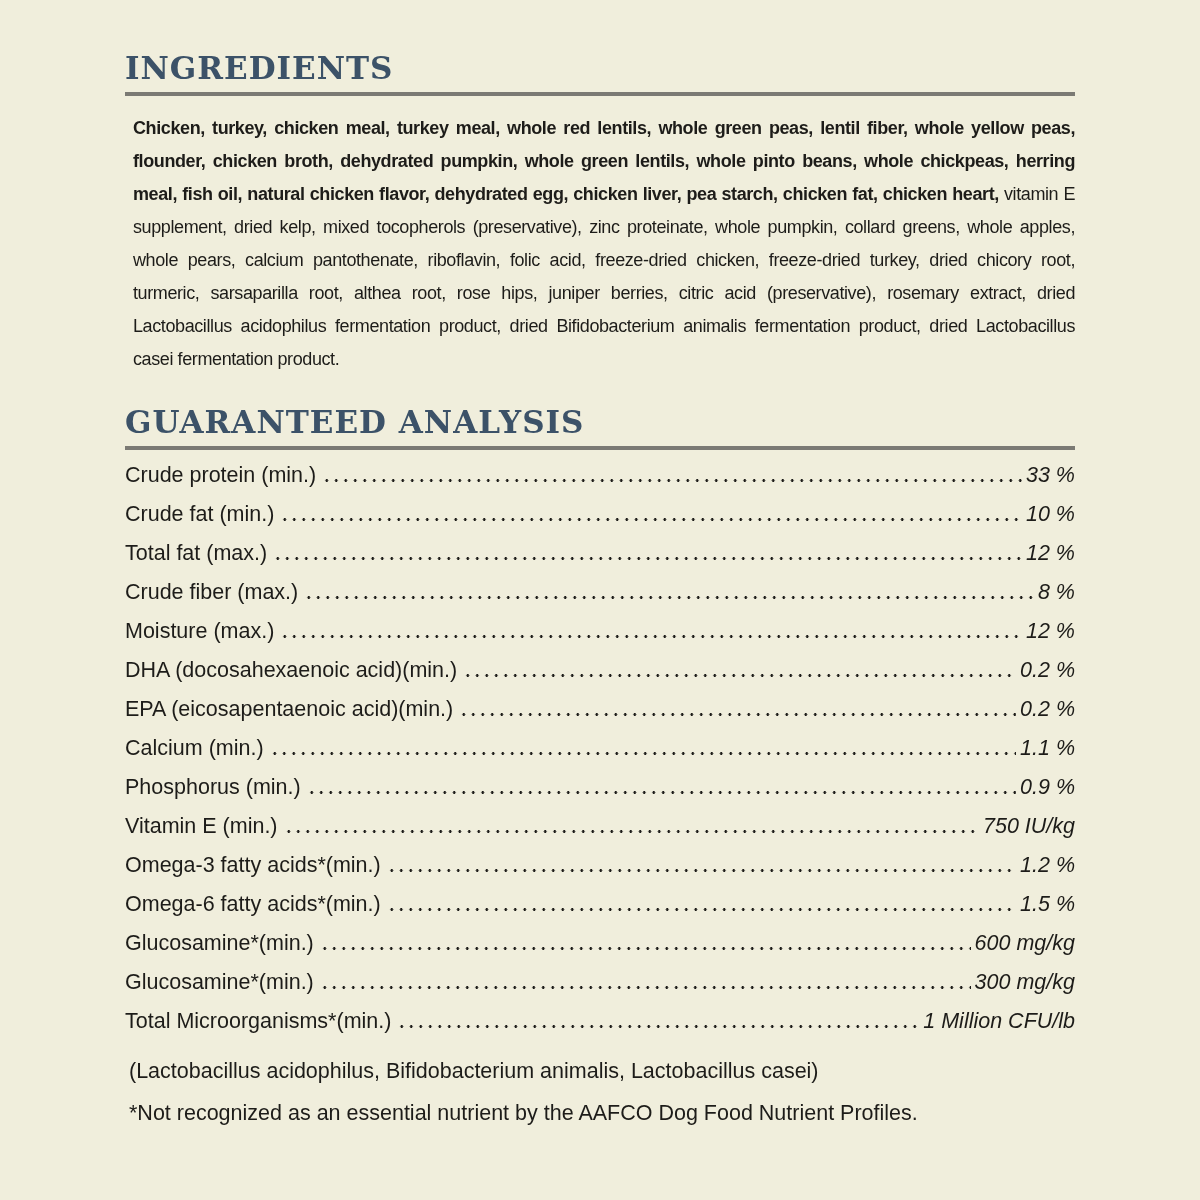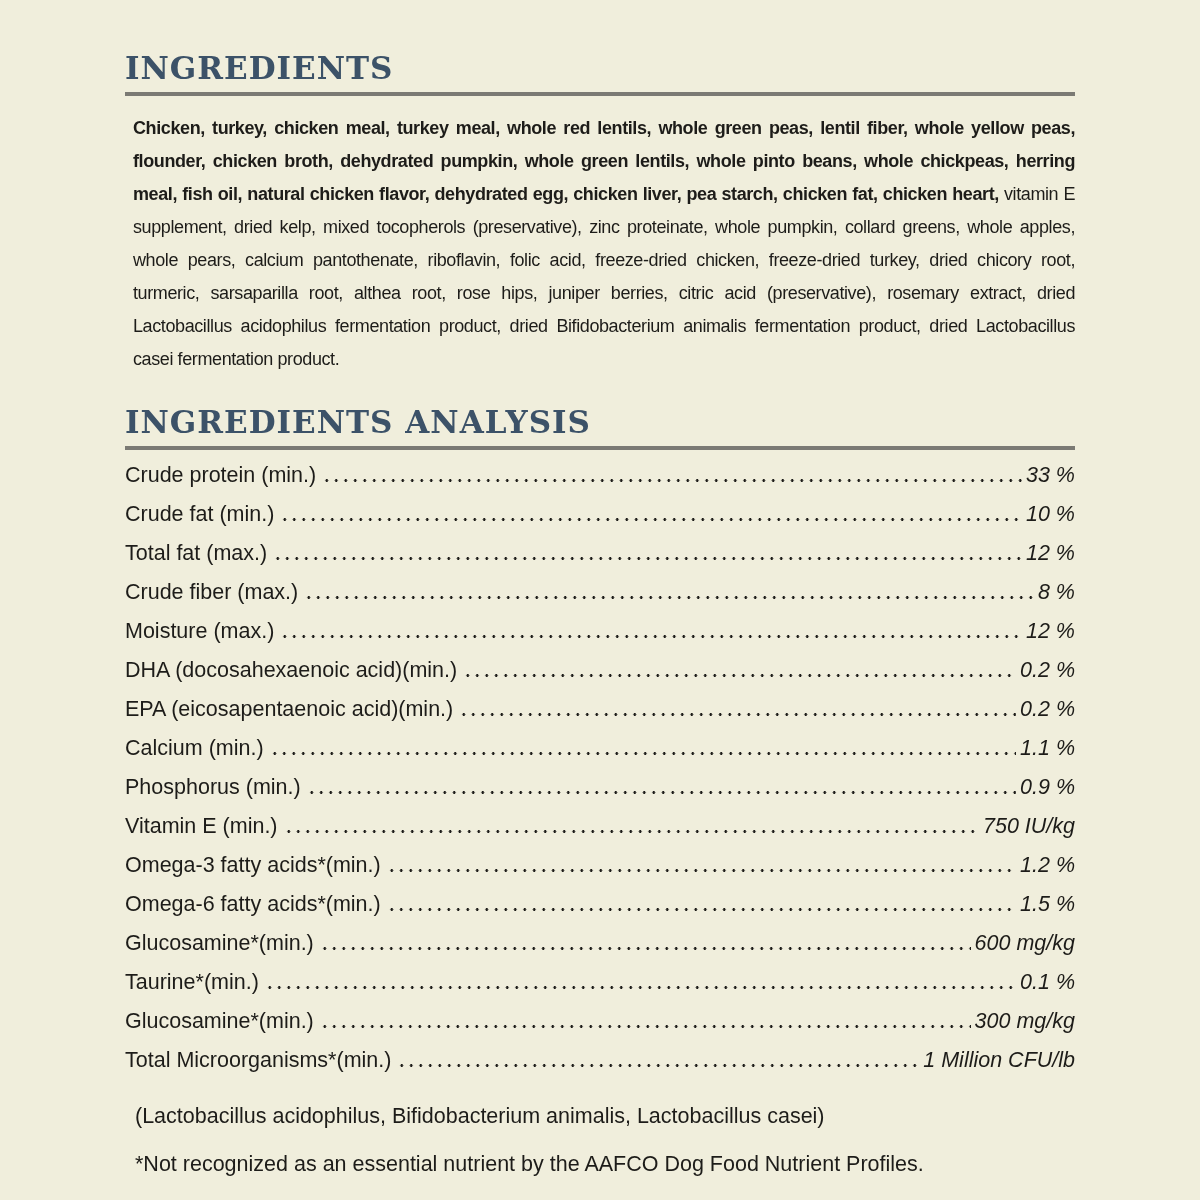--- a/index.html
+++ b/index.html
@@ -58,40 +58,40 @@
     margin: 0 4px 2px 6px;
     background-image: radial-gradient(circle, #1d1c19 1.35px, rgba(0,0,0,0) 1.5px);
     background-size: 9.5px 3.2px;
     background-repeat: repeat-x;
     background-position: left bottom;
   }
   .ga-value { white-space: nowrap; text-align: right; font-style: italic; }
   .ga-note, .ga-footnote {
     font-size: 21.5px;
     line-height: 38px;
-    margin: 10px;
+    margin: 4px;
   }
   .ga-footnote { margin-top: 1px; }
 </style>
 </head>
 <body>
 
 <div class="label-page">
 
   <section>
     <h2 class="section-title">INGREDIENTS</h2>
     <div class="section-rule"></div>
     <p class="ingredients-text">
       <strong>Chicken, turkey, chicken meal, turkey meal, whole red lentils, whole green peas, lentil fiber, whole yellow peas, flounder, chicken broth, dehydrated pumpkin, whole green lentils, whole pinto beans, whole chickpeas, herring meal, fish oil, natural chicken flavor, dehydrated egg, chicken liver, pea starch, chicken fat, chicken heart,</strong>
       <span>vitamin E supplement, dried kelp, mixed tocopherols (preservative), zinc proteinate, whole pumpkin, collard greens, whole apples, whole pears, calcium pantothenate, riboflavin, folic acid, freeze-dried chicken, freeze-dried turkey, dried chicory root, turmeric, sarsaparilla root, althea root, rose hips, juniper berries, citric acid (preservative), rosemary extract, dried Lactobacillus acidophilus fermentation product, dried Bifidobacterium animalis fermentation product, dried Lactobacillus casei fermentation product.</span>
     </p>
   </section>
 
   <section class="ga-section">
-    <h2 class="section-title">INGREDIENTS ANALYSIS</h2>
+    <h2 class="section-title">GUARANTEED ANALYSIS</h2>
     <div class="section-rule"></div>
 
     <div class="ga-table">
         <div class="ga-row">
           <span class="ga-label">Crude protein (min.)</span>
           <span class="ga-dots"></span>
           <span class="ga-value">33 %</span>
         </div>
         <div class="ga-row">
           <span class="ga-label">Crude fat (min.)</span>
@@ -147,25 +147,20 @@
           <span class="ga-label">Omega-6 fatty acids*(min.)</span>
           <span class="ga-dots"></span>
           <span class="ga-value">1.5 %</span>
         </div>
         <div class="ga-row">
           <span class="ga-label">Glucosamine*(min.)</span>
           <span class="ga-dots"></span>
           <span class="ga-value">600 mg/kg</span>
         </div>
         <div class="ga-row">
-          <span class="ga-label">Taurine*(min.)</span>
-          <span class="ga-dots"></span>
-          <span class="ga-value">0.1 %</span>
-        </div>
-        <div class="ga-row">
           <span class="ga-label">Glucosamine*(min.)</span>
           <span class="ga-dots"></span>
           <span class="ga-value">300 mg/kg</span>
         </div>
         <div class="ga-row">
           <span class="ga-label">Total Microorganisms*(min.)</span>
           <span class="ga-dots"></span>
           <span class="ga-value">1 Million CFU/lb</span>
         </div>
       </div>

